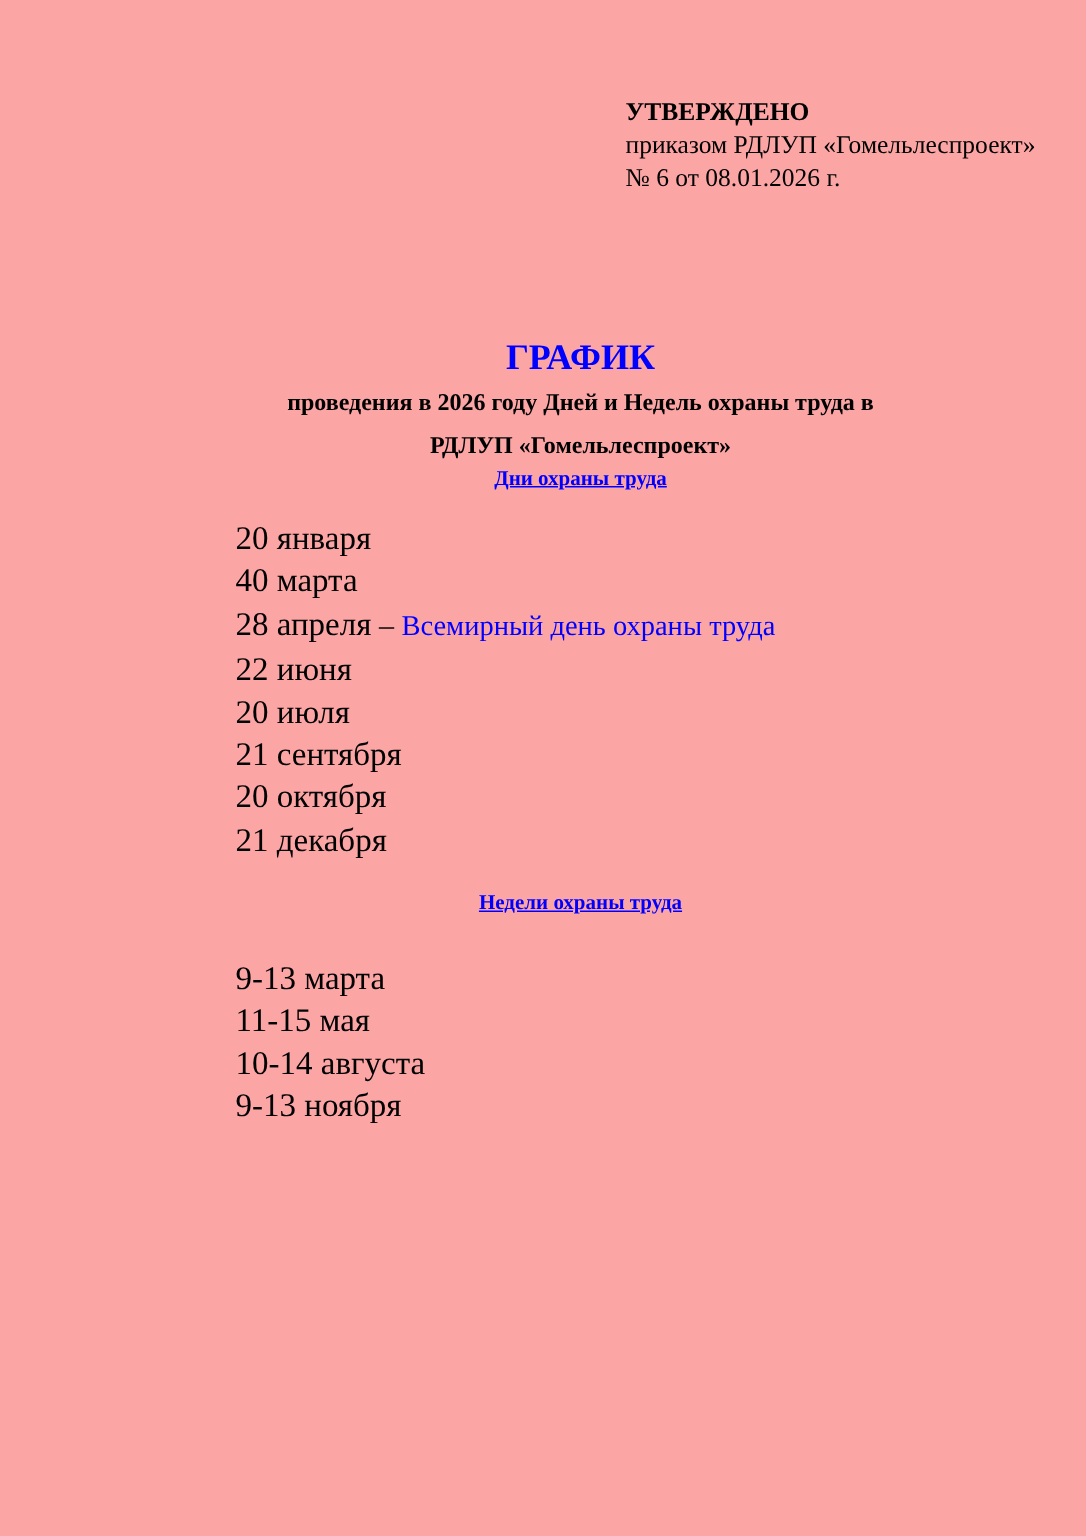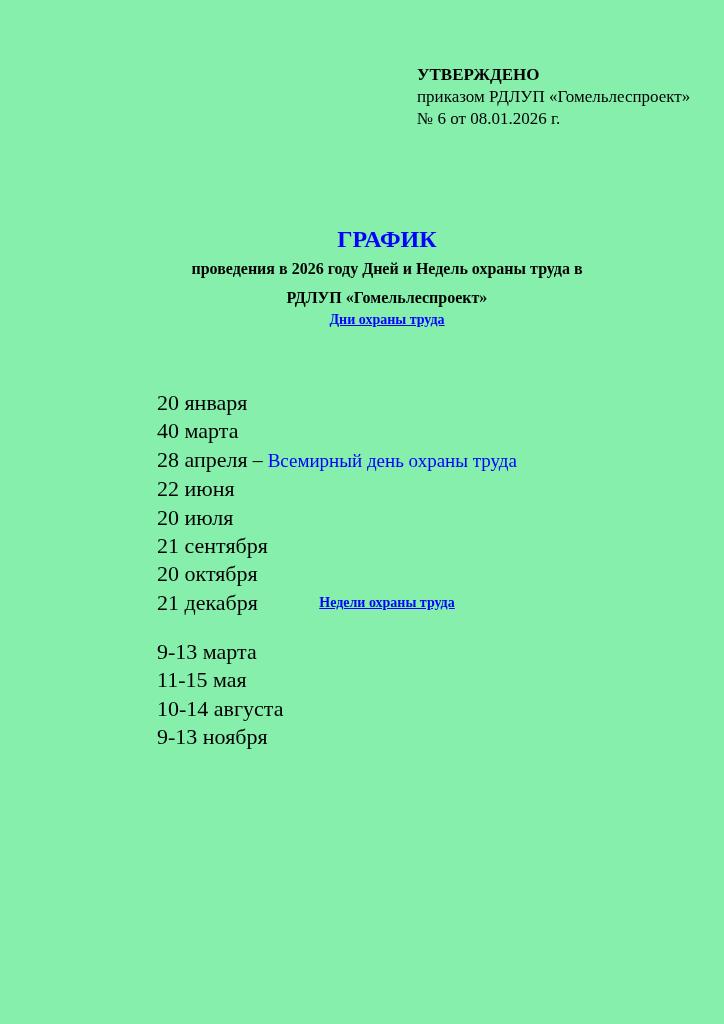--- a/index.html
+++ b/index.html
@@ -5,21 +5,21 @@
   html, body {
     margin: 0;
     padding: 0;
     background: #ffffff;
   }
   .page {
     position: relative;
     width: 724px;
     height: 1024px;
     margin: 0 auto;
-    background: #86efac;
+    background: #fca5a5;
     font-family: "Liberation Serif", "DejaVu Serif", serif;
     color: #000000;
     overflow: hidden;
   }
 
   
   .approval {
     position: absolute;
     left: 417px;
     top: 64px;
@@ -66,21 +66,21 @@
   #heading-weeks { top: 591px; }
 
   
   .date-list {
     position: absolute;
     left: 157px;
     font-size: 22px;
     line-height: 28.4px;
     white-space: nowrap;
   }
-  #list-days { top: 345px; margin-top: 44px; }
+  #list-days { top: 345px; }
   #list-weeks { top: 638px; }
 
   .item-sep {
     font-size: 20px;
     color: #000000;
   }
   .item-note {
     font-size: 19px;
     color: var(--accent, #0000ff);
   }

